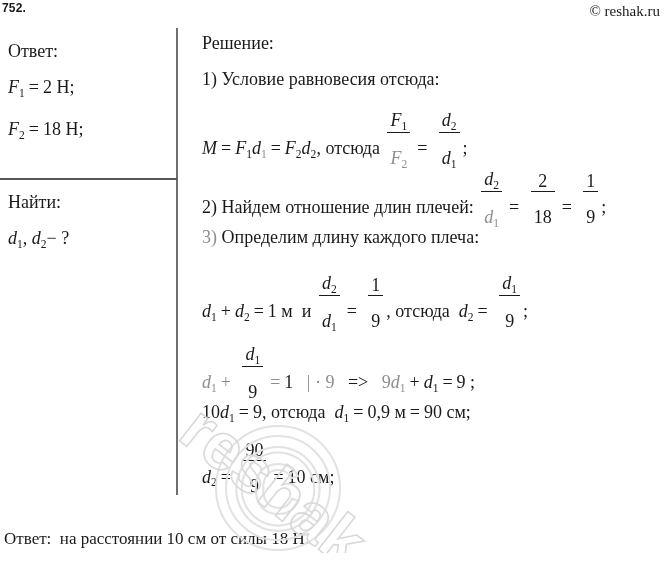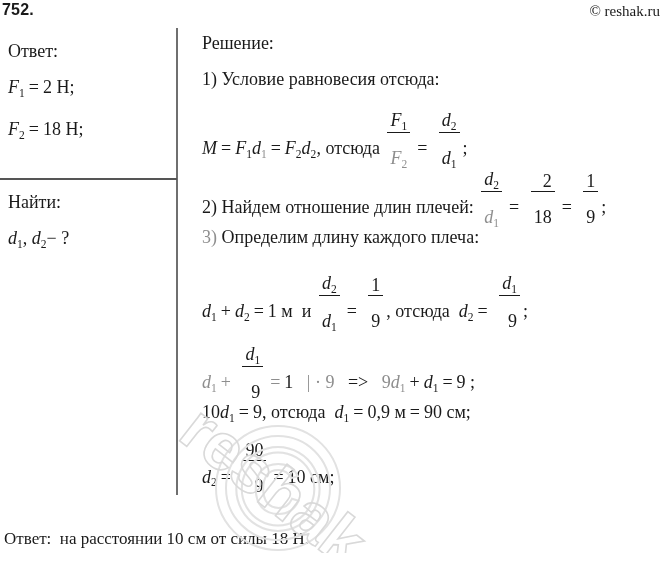--- a/index.html
+++ b/index.html
@@ -20,34 +20,34 @@
   .math      { font-family: "Liberation Serif","DejaVu Serif",serif; }
   .it        { font-style: italic; }
   .subn      { font-size: 0.64em; vertical-align: -0.32em; font-style: normal; }
   .op        { padding: 0 4px; }
   .gr        { color: #8e8e8e; }     
   .upr       { font-style: normal; }
 
   .frac {
     display: inline-block;
     vertical-align: -0.52em;
-    text-align: right;
+    text-align: center;
     line-height: 1.05;
     margin: 0 3px;
   }
   .frac > .num { display: block; padding: 0 3px; }
   .frac > .den { display: block; padding: 16px 3px; border-top: 1.4px solid #1a1a1a; }
 
   
   #problem-number {
     position: absolute;
     left: 2px; top: 1px;
     font-family: "Liberation Sans","DejaVu Sans",sans-serif;
     font-weight: bold;
-    font-size: 16px;
+    font-size: 12px;
     letter-spacing: .2px;
   }
   #site-credit {
     position: absolute;
     right: 6px; top: 3px;
     font-size: 15px;
     white-space: nowrap;
   }
 
   

